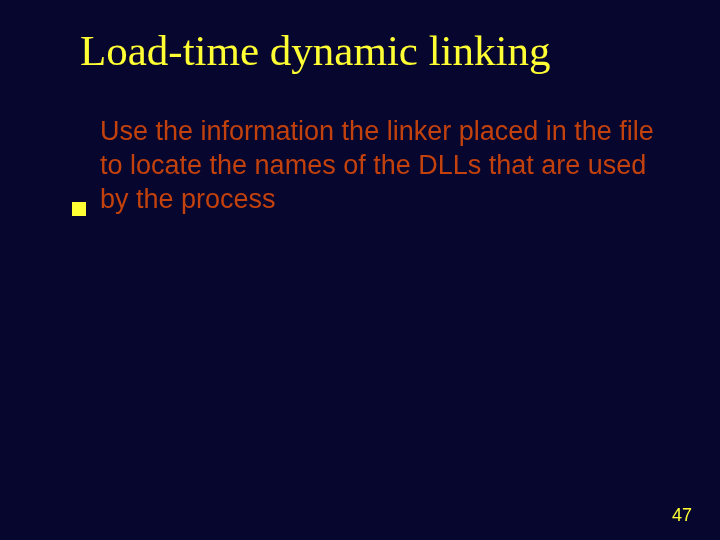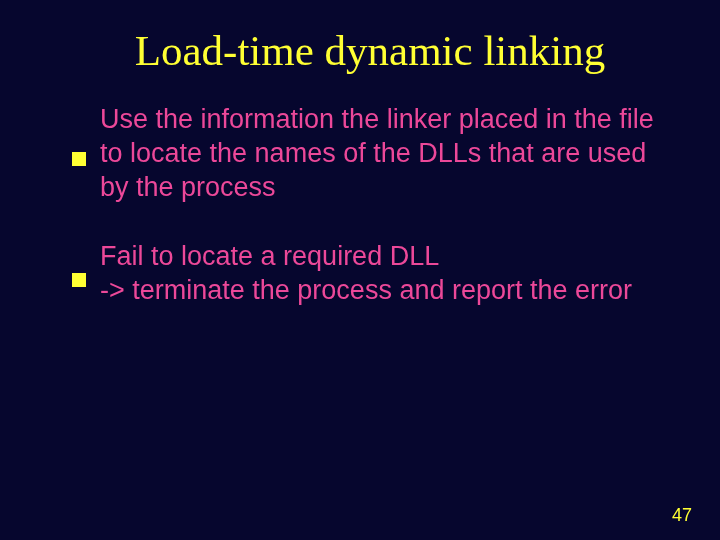--- a/index.html
+++ b/index.html
@@ -15,37 +15,37 @@
     width: 100%;
     height: 100%;
     padding: 26px 60px 40px 60px;
     position: relative;
   }
   .title {
     font-family: "Times New Roman", Times, serif;
     color: #ffff33;
     font-size: 43px;
     font-weight: 400;
-    text-align: center;
-    margin-bottom: 28px;
+    text-align: left;
+    margin-bottom: 40px;
     padding-left: 20px;
   }
   .content {
     padding-left: 12px;
   }
   .bullet-group {
     margin-bottom: 36px;
   }
   .bullet-group:last-of-type {
     margin-bottom: 0;
   }
   .bullet {
     display: flex;
-    align-items: center;
-    color: #ec4899;
+    align-items: flex-end;
+    color: #c2410c;
     font-size: 27px;
     line-height: 1.25;
   }
   .bullet-marker {
     width: 14px;
     height: 14px;
     background: #ffff33;
     flex-shrink: 0;
     margin-top: 11px;
     margin-right: 14px;
@@ -71,22 +71,18 @@
   <div class="content">
 
     <div class="bullet-group">
       <div class="bullet">
         <span class="bullet-marker"></span>
         <span class="bullet-text">Use the information the linker placed in the file to locate the names of the DLLs that are used by the process</span>
       </div>
     </div>
 
     <div class="bullet-group">
-      <div class="bullet">
-        <span class="bullet-marker"></span>
-        <span class="bullet-text">Fail to locate a required DLL<br>-&gt; terminate the process and report the error</span>
-      </div>
     </div>
 
   </div>
 
   <div class="page-number">47</div>
 </div>
 
 </body></html>

